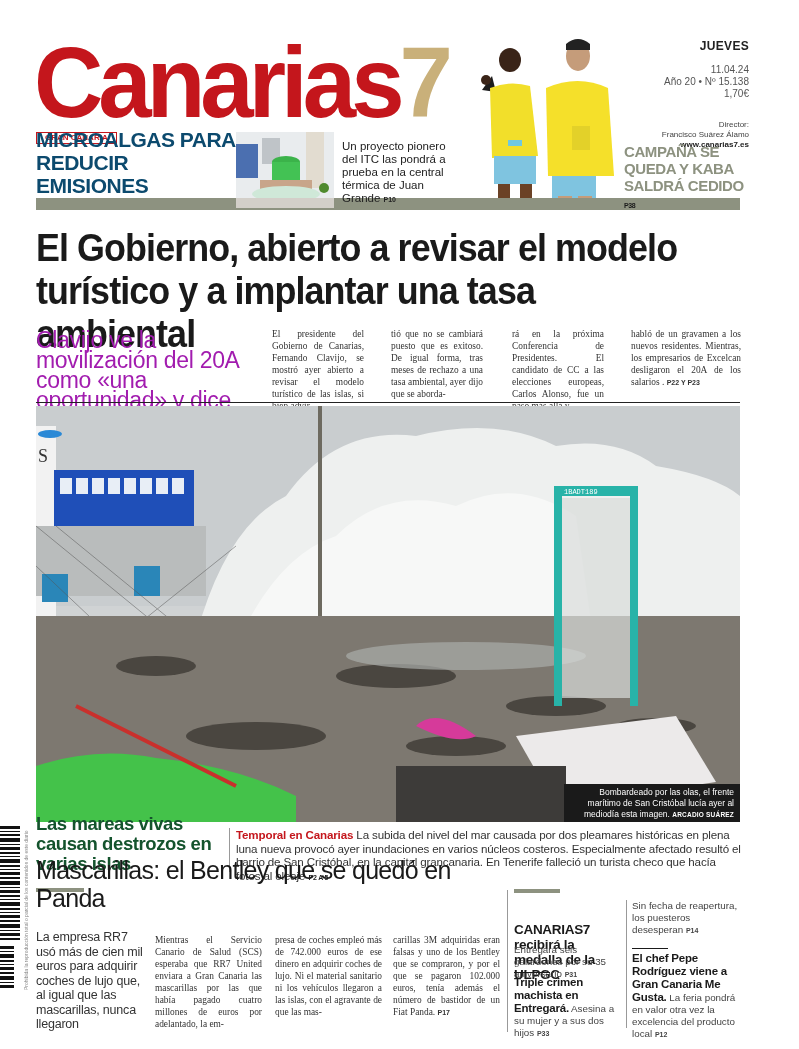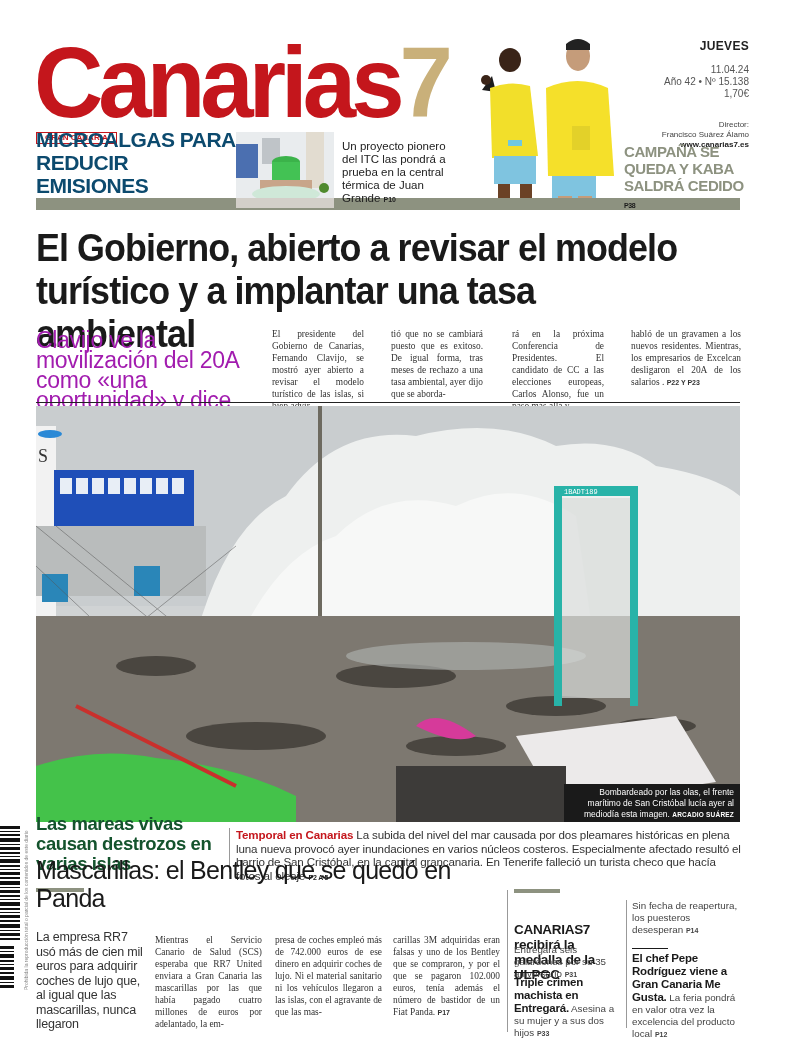--- a/index.html
+++ b/index.html
@@ -64,21 +64,21 @@
   .legal { left: 23px; top: 830px; width: 8px; height: 160px; font-size: 5px; color: #888; writing-mode: vertical-rl; transform: rotate(180deg); white-space: nowrap; overflow: hidden; }
 </style>
 </head>
 <body>
 
 <div class="abs logo"><span>Canarias</span><span class="seven">7</span></div>
 
 <div class="abs meta">
   <div class="day">JUEVES</div>
   <div>11.04.24</div>
-  <div>Año 42 • Nº 15.138</div>
+  <div>Año 20 • Nº 15.138</div>
   <div>1,70€</div>
   <div class="dir">
     <div>Director:</div>
     <div>Francisco Suárez Álamo</div>
     <div class="web">www.canarias7.es</div>
   </div>
 </div>
 
 <svg class="abs players" viewBox="0 0 148 172">
 

